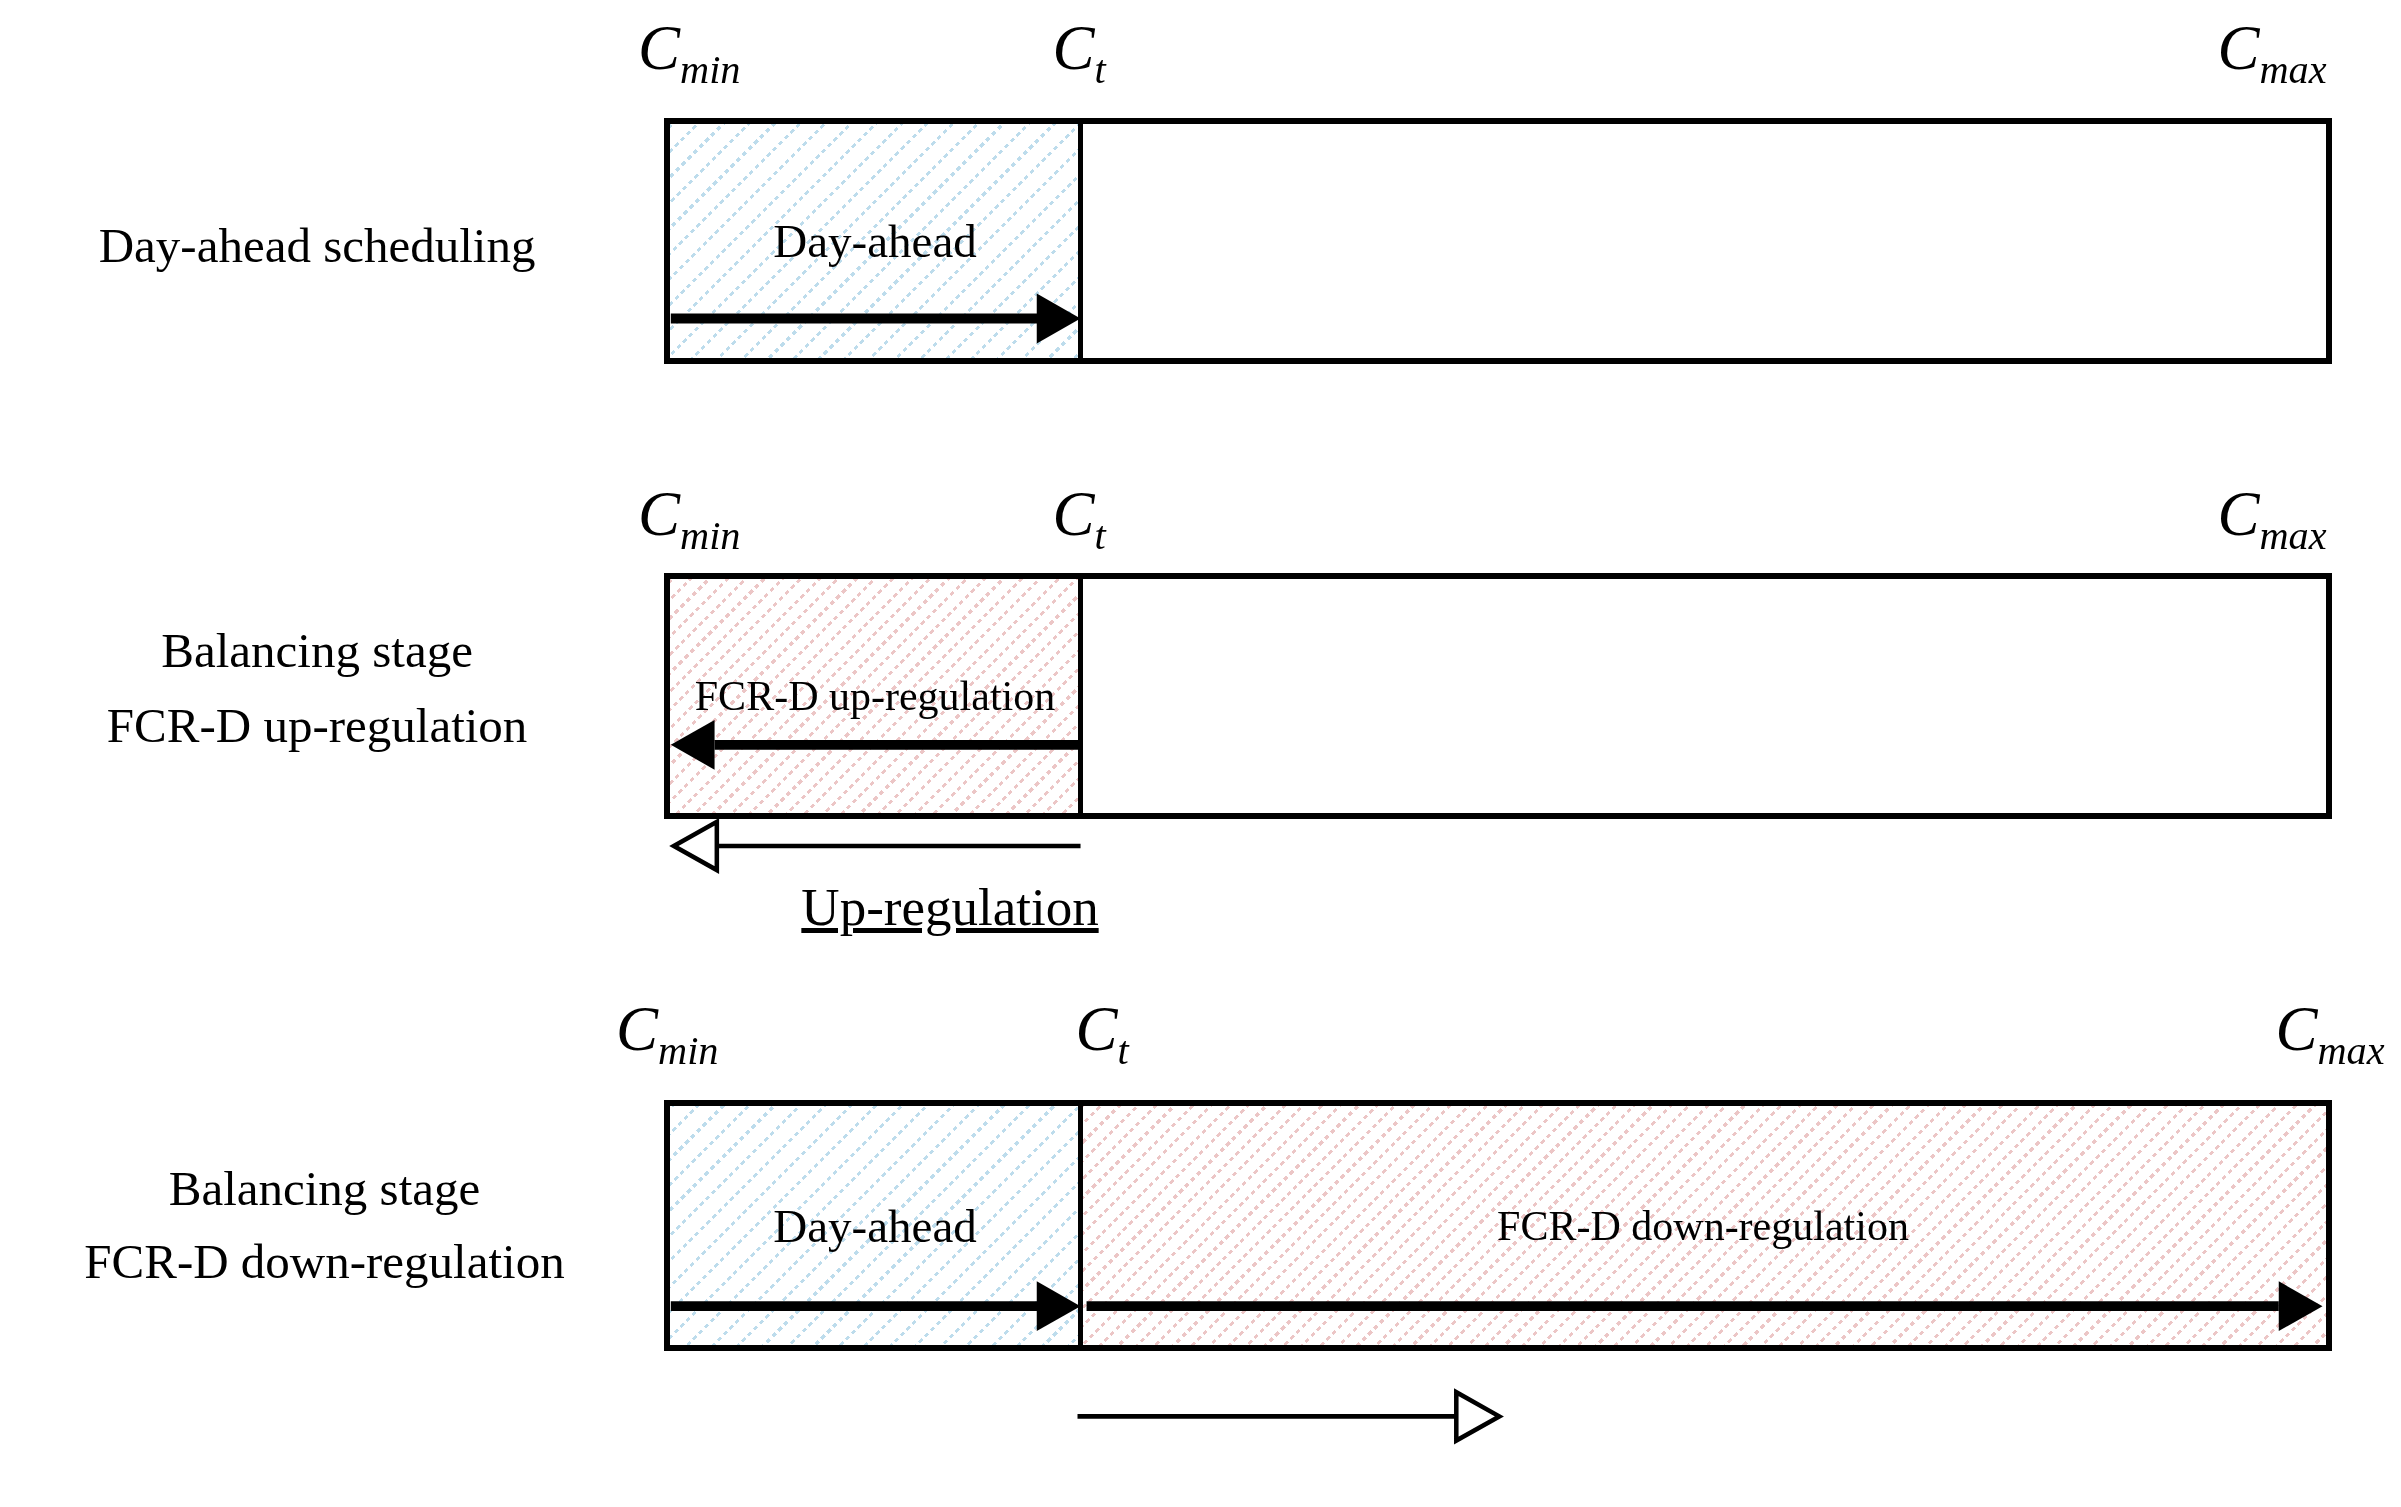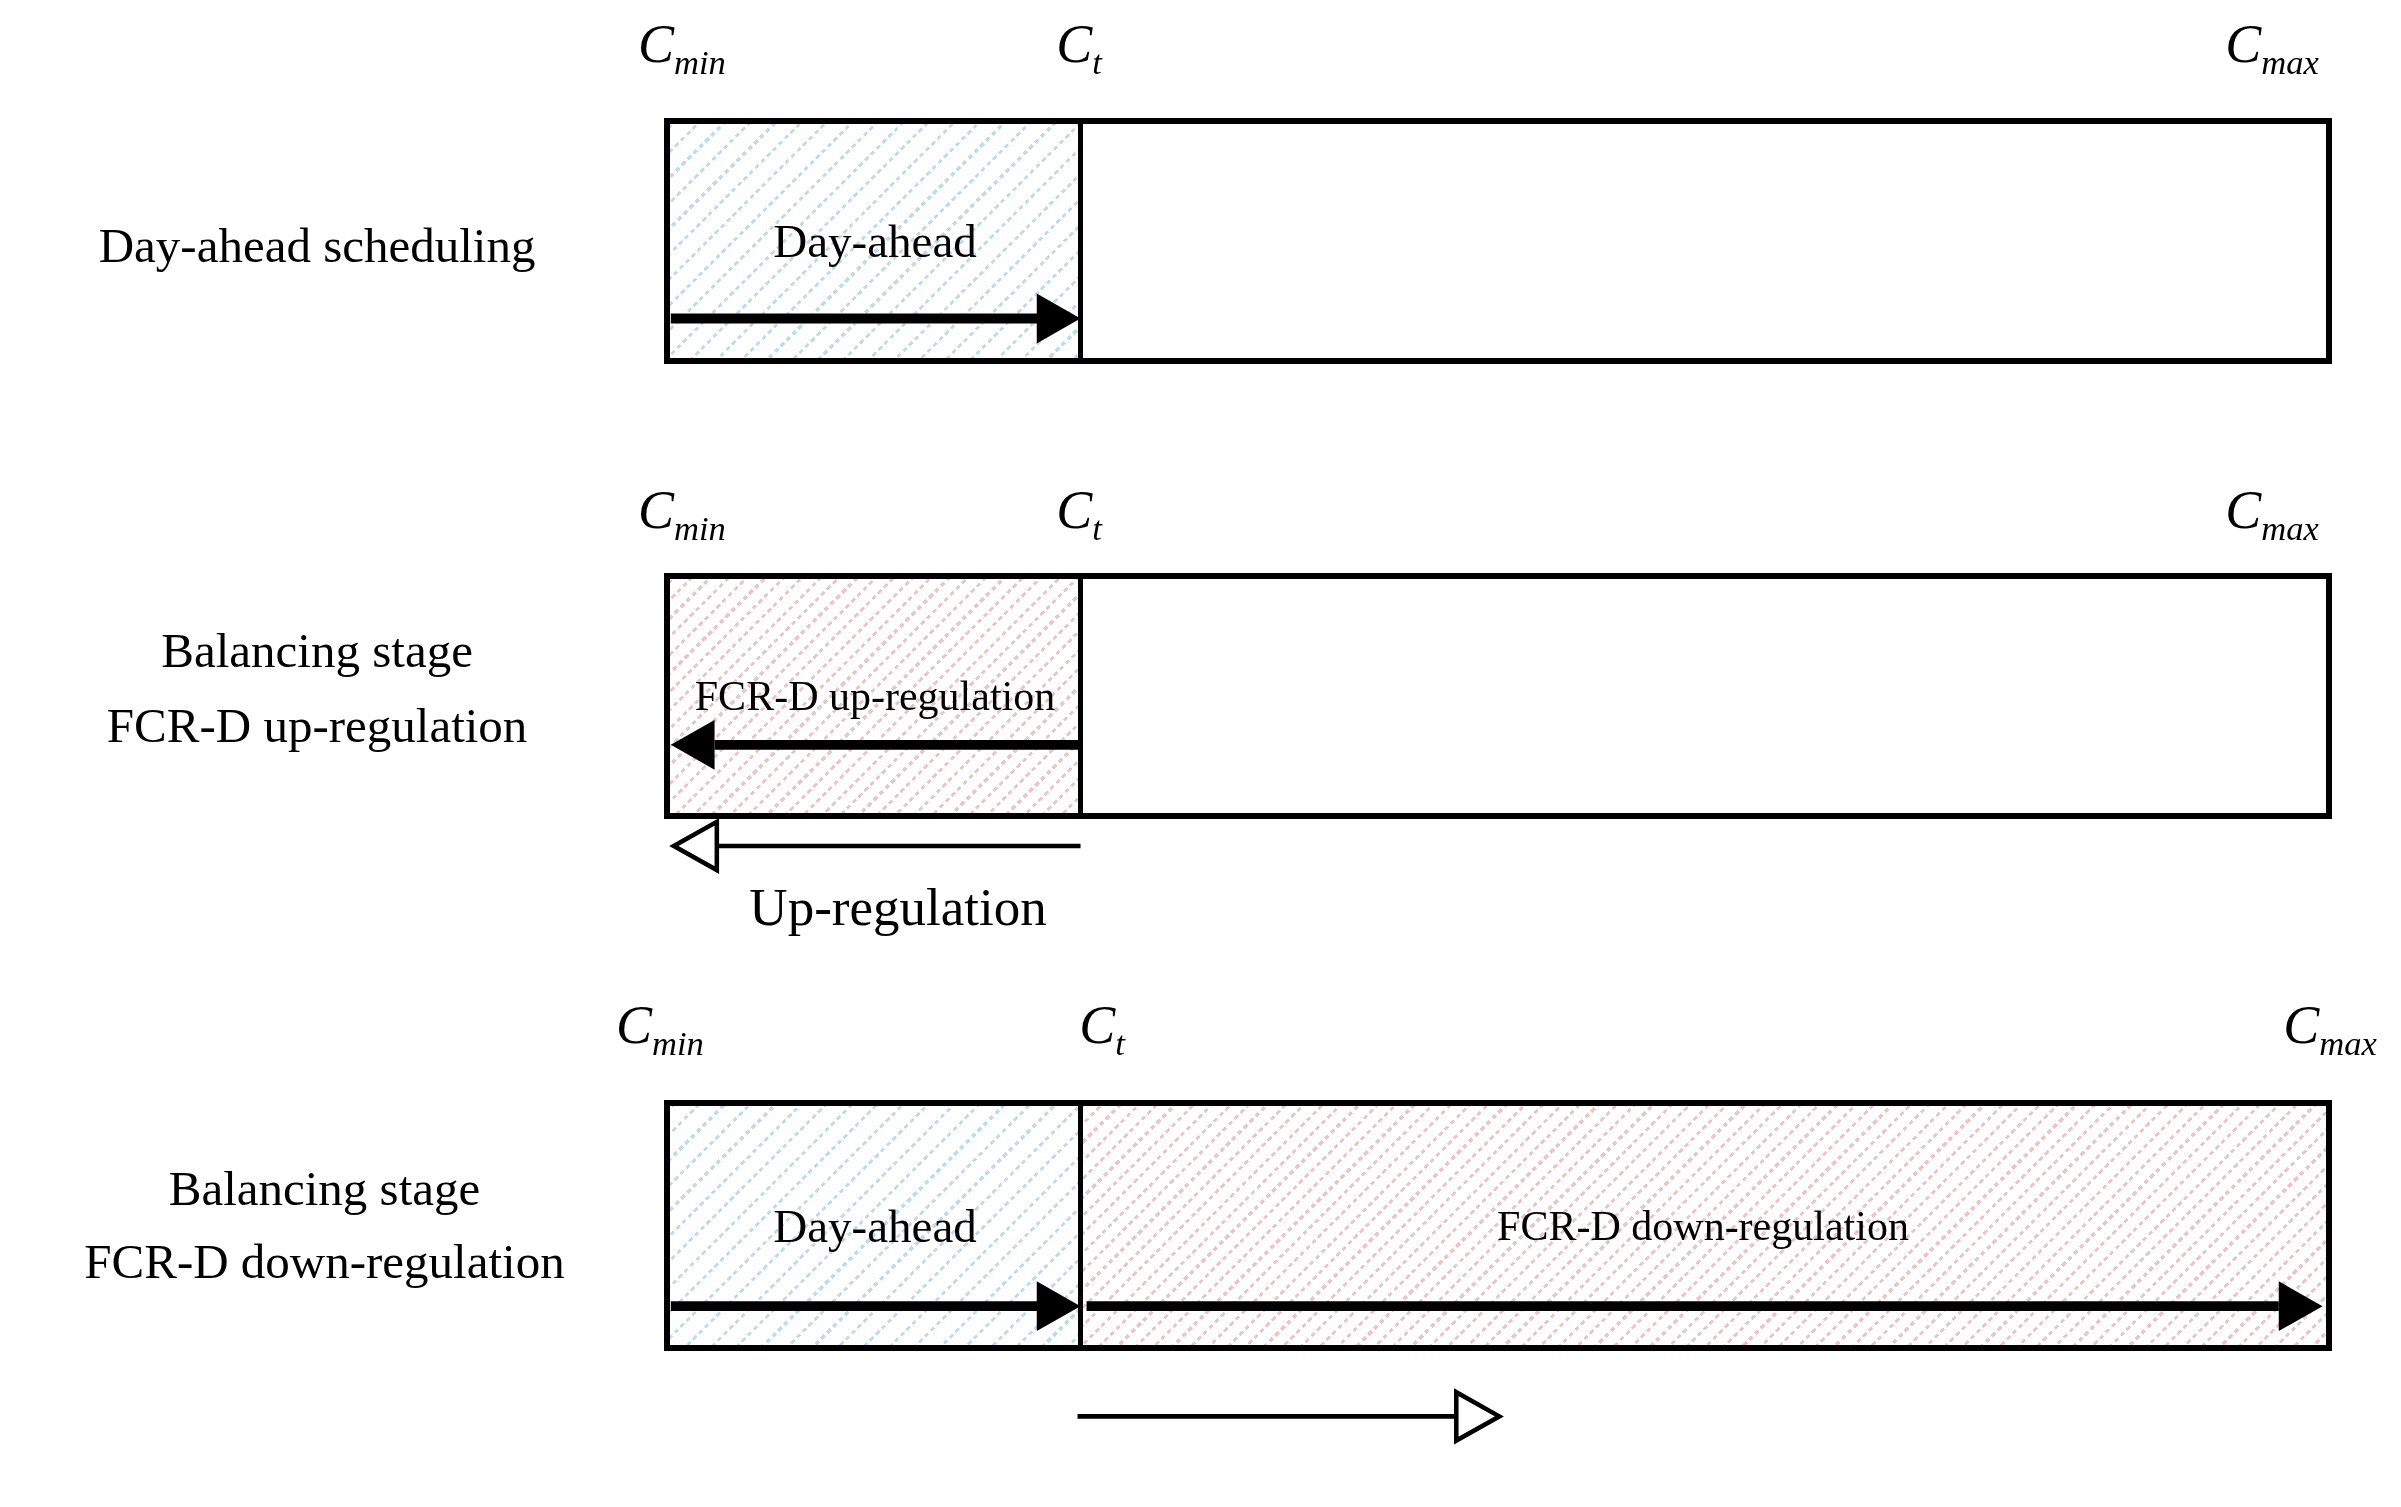--- a/index.html
+++ b/index.html
@@ -20,21 +20,21 @@
     font-size: 49px;
     line-height: 75px;
     color: #000;
     white-space: nowrap;
   }
 
   
   .clabel {
     position: absolute;
     font-style: italic;
-    font-size: 54px;
+    font-size: 63px;
     line-height: 1;
     white-space: nowrap;
   }
   .clabel sub {
     font-size: 0.64em;
     font-style: italic;
     line-height: 0;
   }
   .clabel.centered { transform: translateX(-50%); text-align: right; }
 
@@ -129,21 +129,21 @@
   <div class="clabel centered" style="left:1079px; top:483px;"><span>C</span><sub>t</sub></div>
   <div class="clabel centered" style="left:2272px; top:483px;"><span>C</span><sub>max</sub></div>
 
   <div class="bar" style="top:573px; height:246px;">
     <div class="region hatch-red" style="left:0; width:410px;">
       <span class="region-label" style="font-size:42px;">FCR-D up-regulation</span>
     </div>
     <div class="ct-divider"></div>
   </div>
 
-  <div class="flow-label" style="left:898px; top:881px;">Up-regulation</div>
+  <div class="flow-label" style="left:950px; top:881px;text-decoration:underline;">Up-regulation</div>
 
   <div class="row-title" style="left:7.5px; top:1152px; width:634px; line-height:73px;">
     <div>Balancing stage</div>
     <div>FCR-D down-regulation</div>
   </div>
 
   <div class="clabel" style="left:616px; top:998px;"><span>C</span><sub>min</sub></div>
   <div class="clabel centered" style="left:1102px; top:998px;"><span>C</span><sub>t</sub></div>
   <div class="clabel centered" style="left:2330px; top:998px;"><span>C</span><sub>max</sub></div>
 

